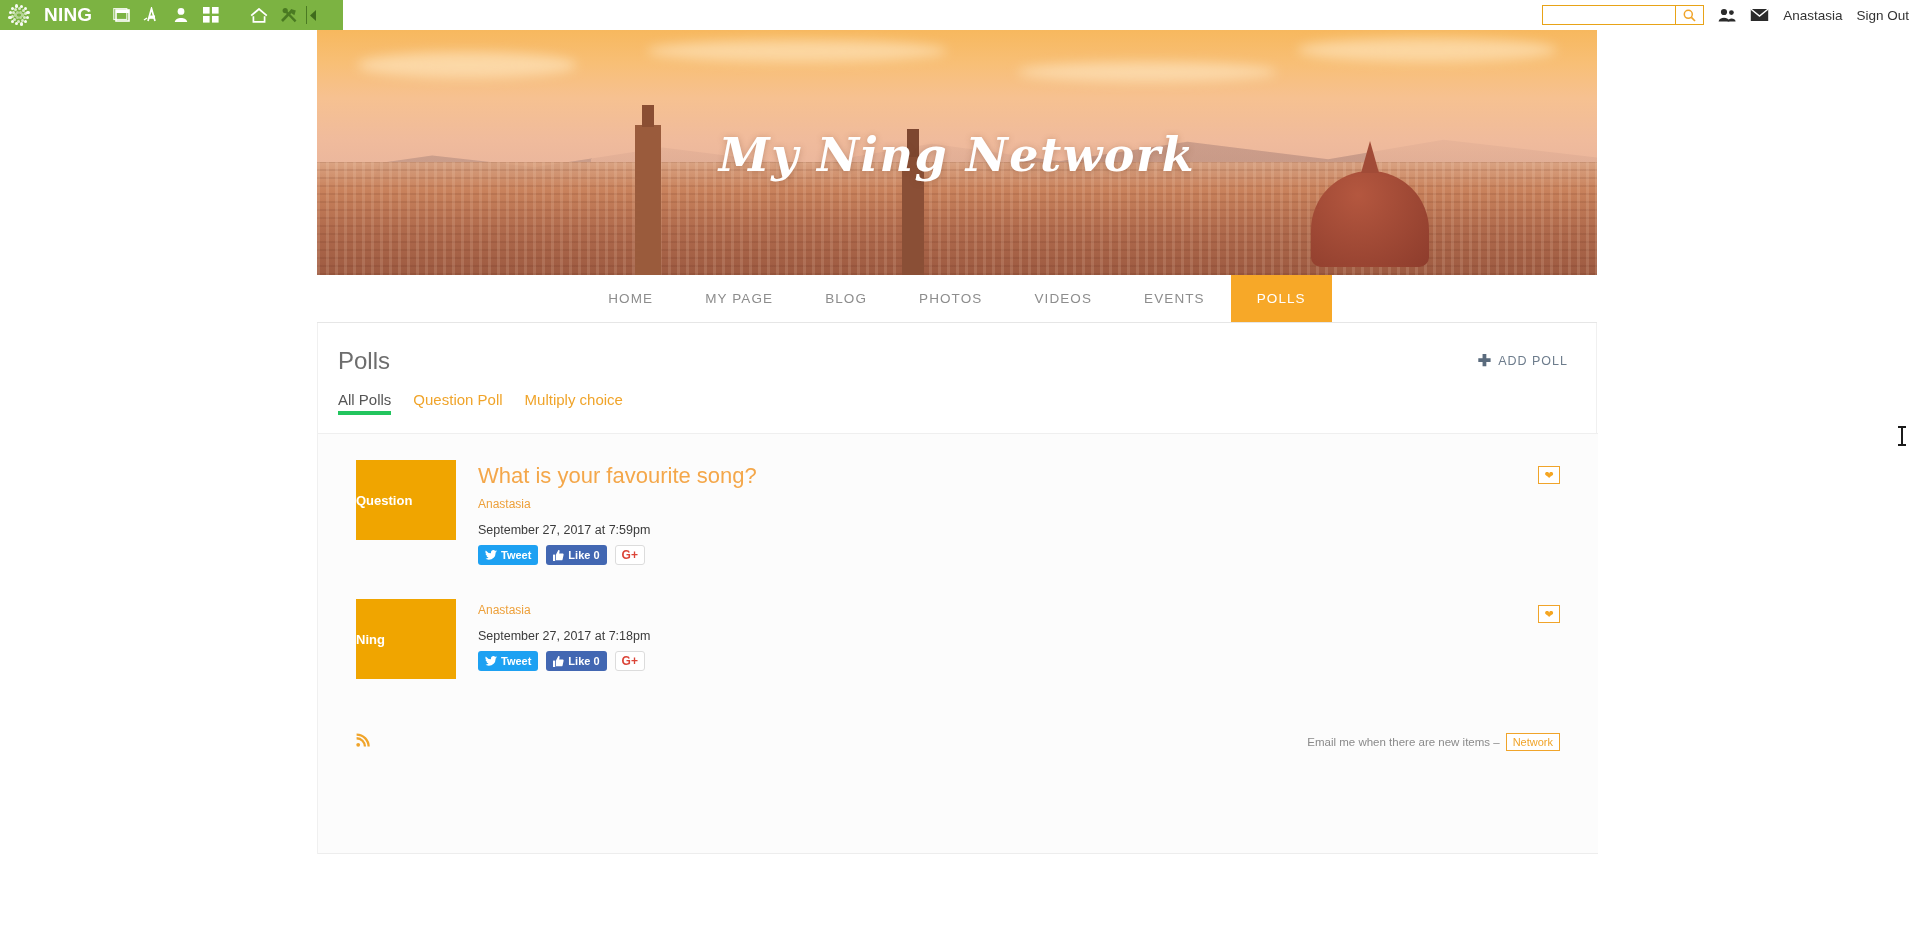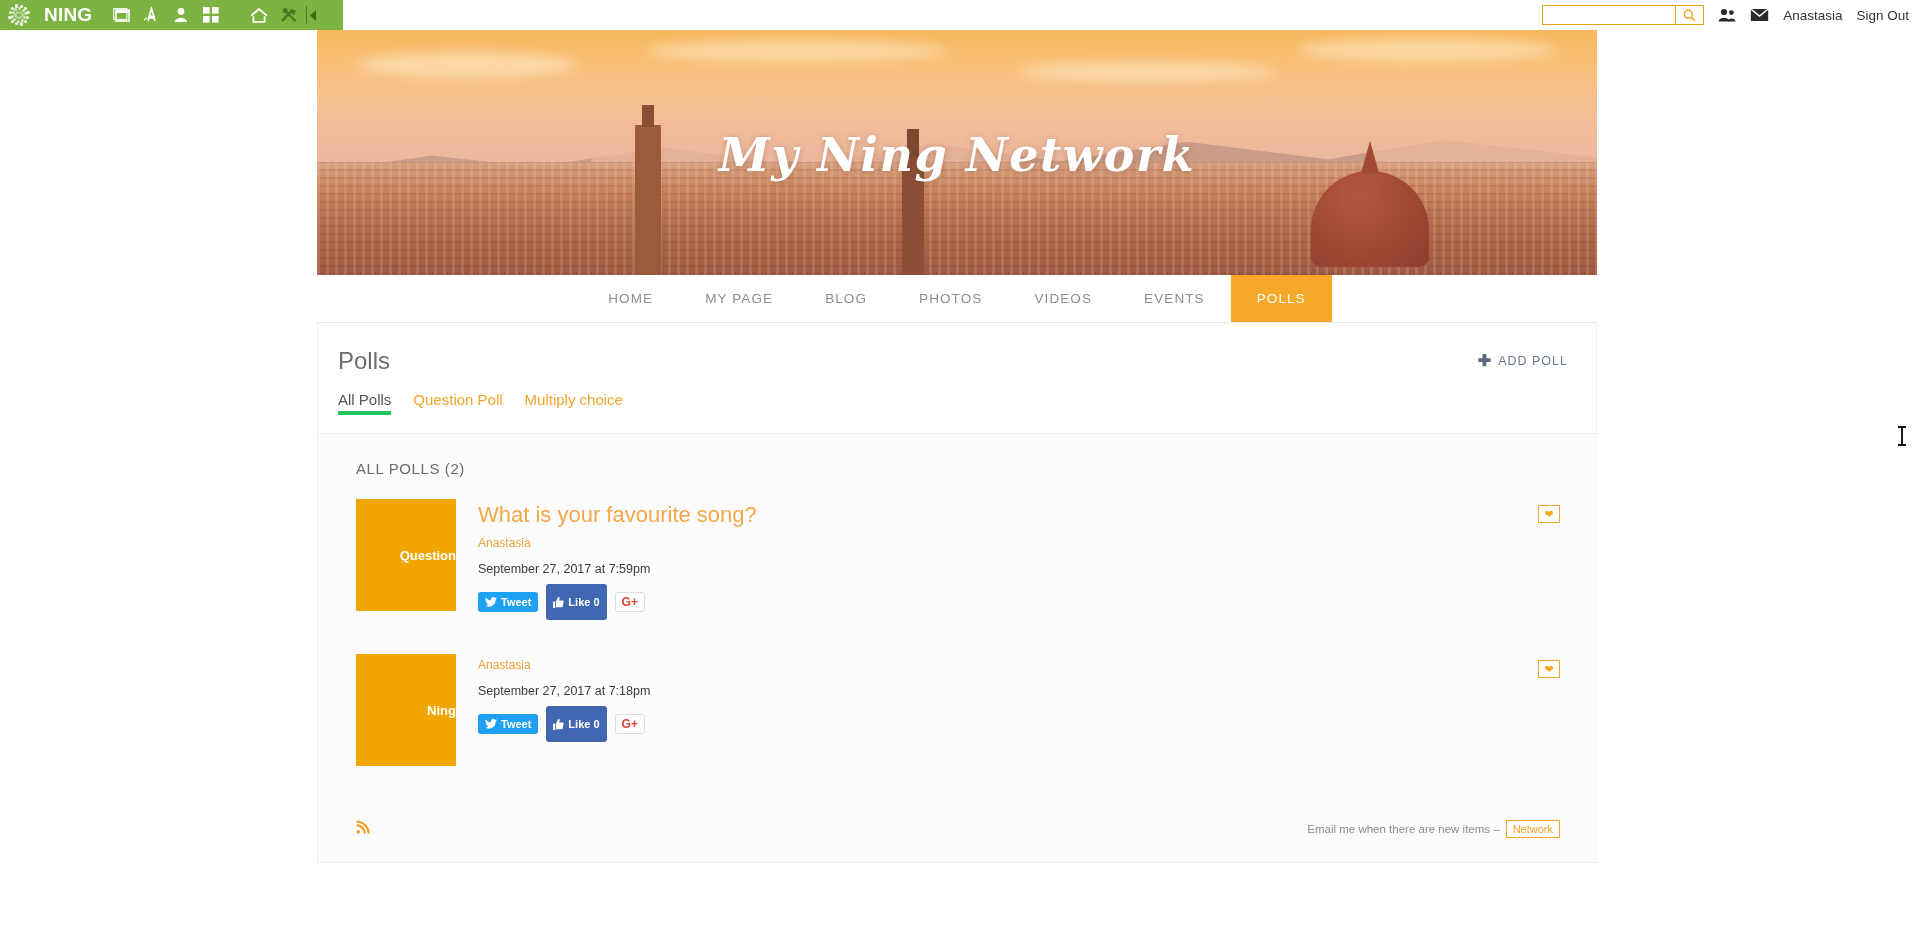--- a/index.html
+++ b/index.html
@@ -171,43 +171,43 @@
     padding-left: 38px; margin-bottom: 22px;
   }
 
   .poll-row {
     position: relative;
     display:flex; gap: 22px;
     padding: 0 38px 0 38px;
     margin-bottom: 34px;
   }
   .thumb {
-    width: 100px; height: 112px; background: #f0a500;
-    display:flex; align-items:center; justify-content:flex-end;
+    width: 100px; height: 80px; background: #f0a500;
+    display:flex; align-items:center; justify-content:flex-start;
     color:#fff; font-size: 13px; font-weight: bold; cursor:pointer;
     flex: 0 0 100px;
   }
   .poll-body { padding-top: 4px; }
   .poll-title {
     font-size: 22px; color: #f4a74a; font-weight: normal; cursor:pointer;
     line-height: 1.1; margin-bottom: 9px;
   }
   .poll-author { font-size: 12px; color: #eda03a; cursor:pointer; }
   .poll-date { font-size: 12.5px; color: #3b3b3b; margin-top: 12px; margin-bottom: 8px; }
 
   .social { display:flex; gap: 8px; align-items:center; }
   .btn-tweet {
     display:flex;align-items:center;gap:4px;
     background:#1da1f2; color:#fff; font-size:11px; font-weight:bold;
     height:20px; padding: 0 7px; border-radius:3px; cursor:pointer;
   }
   .btn-like {
     display:flex;align-items:center;gap:4px;
     background:#4267b2; color:#fff; font-size:11px; font-weight:bold;
-    height:36px; padding: 0 7px; border-radius:3px; cursor:pointer;
+    height:20px; padding: 0 7px; border-radius:3px; cursor:pointer;
   }
   .btn-gplus {
     display:flex;align-items:center;justify-content:center;
     background:#fff; color:#db4437; font-size:12px; font-weight:bold;
     height:20px; min-width:28px; padding:0 6px; border:1px solid #dcdcdc;
     border-radius:3px; cursor:pointer;
   }
 
   .fav-box {
     position:absolute; right: 38px; top: 6px;
@@ -410,21 +410,20 @@
       </div>
     </div>
 
     <div class="tabs" id="tabs">
         <div class="tab active">All Polls</div>
         <div class="tab">Question Poll</div>
         <div class="tab">Multiply choice</div>
       </div>
 
     <div class="panel">
-      <div class="panel-title">ALL POLLS (2)</div>
       <div id="polllist">
           <div class="poll-row">
             <div class="thumb">
               <span>Question</span>
             </div>
             <div class="poll-body">
               <div class="poll-title">What is your favourite song?</div>
               <div class="poll-author">Anastasia</div>
               <div class="poll-date">September 27, 2017 at 7:59pm</div>
               <div class="social">

